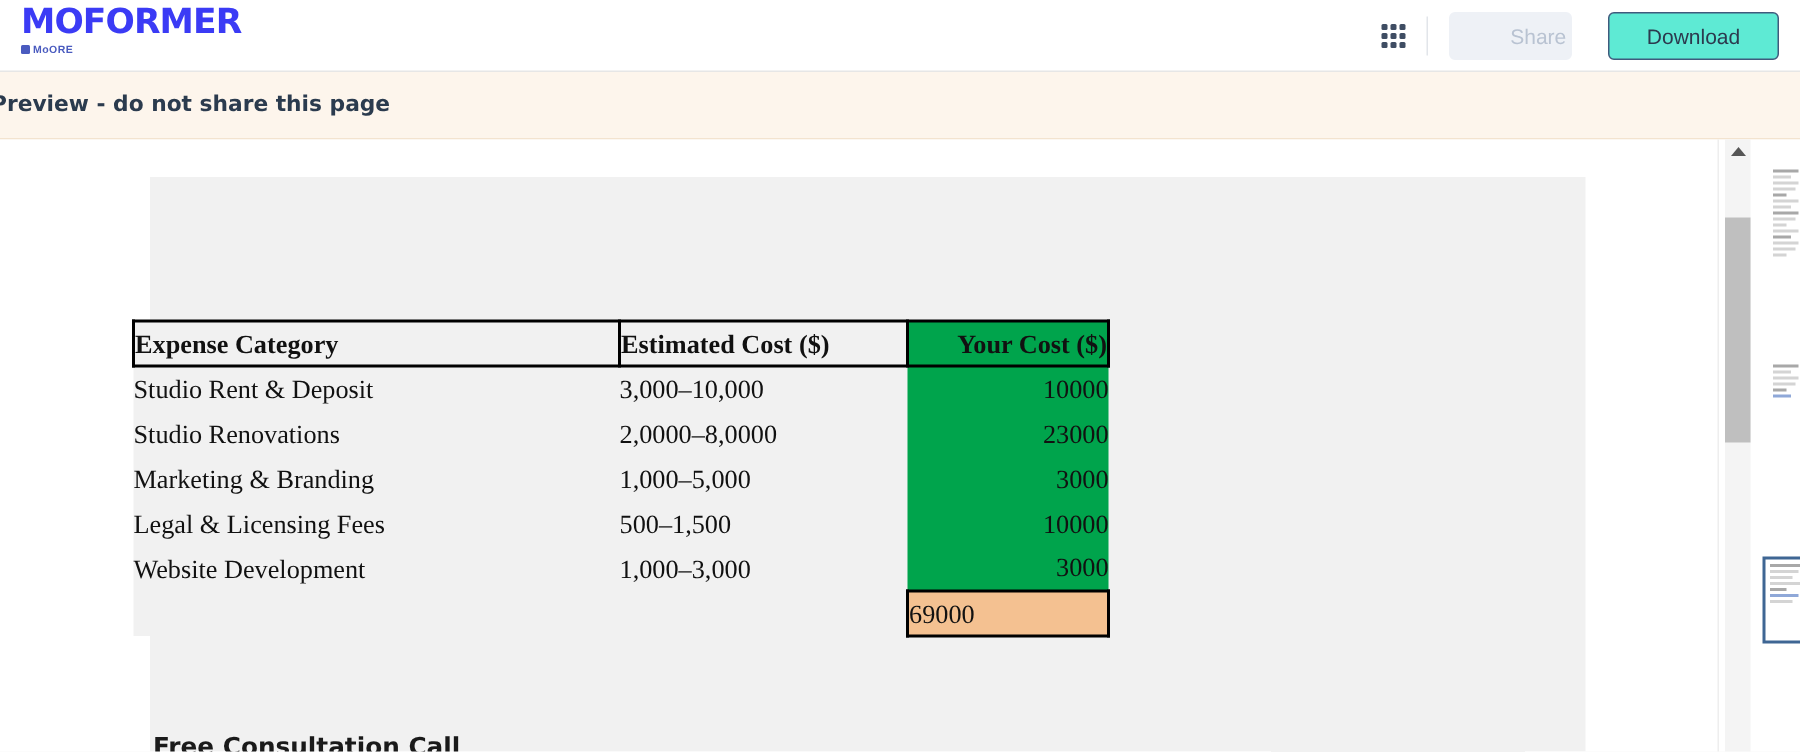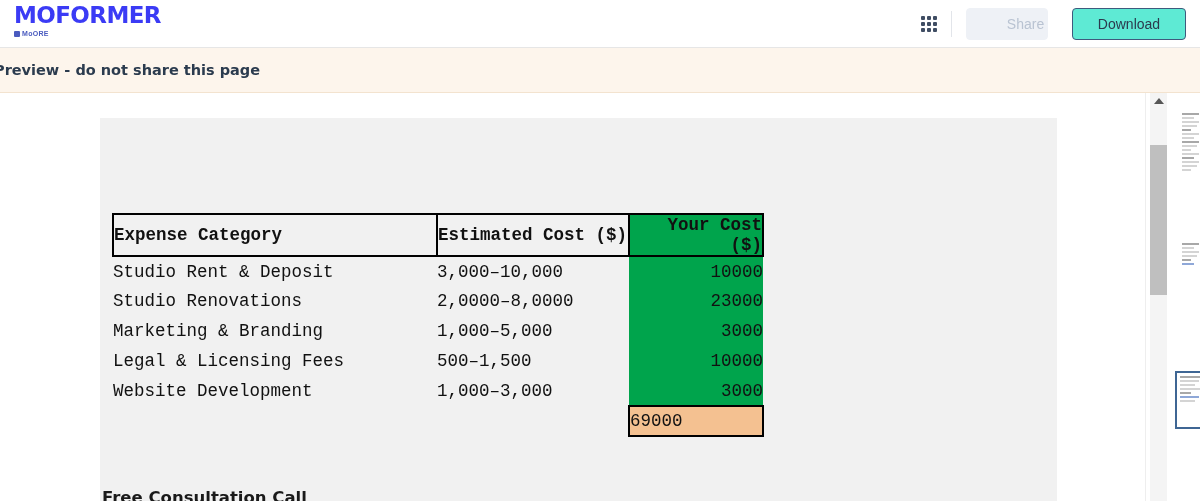--- a/index.html
+++ b/index.html
@@ -159,24 +159,24 @@
     position: absolute;
     left: 100px; top: 25px;
     width: 957px;
     height: 383px;
     background: #f1f1f1;
   }
 
   
   table.sheet {
     position: absolute;
-    left: 112px;
+    left: 88px;
     top: 120px;
     border-collapse: collapse;
-    font-family: Liberation Mono, monospace;
+    font-family: Liberation Serif, serif;
   }
   table.sheet td, table.sheet th {
     padding: 0;
     margin: 0;
     font-size: 17.5px;
     color: #111111;
     height: 30px;
     box-sizing: border-box;
   }
   .hdr {

